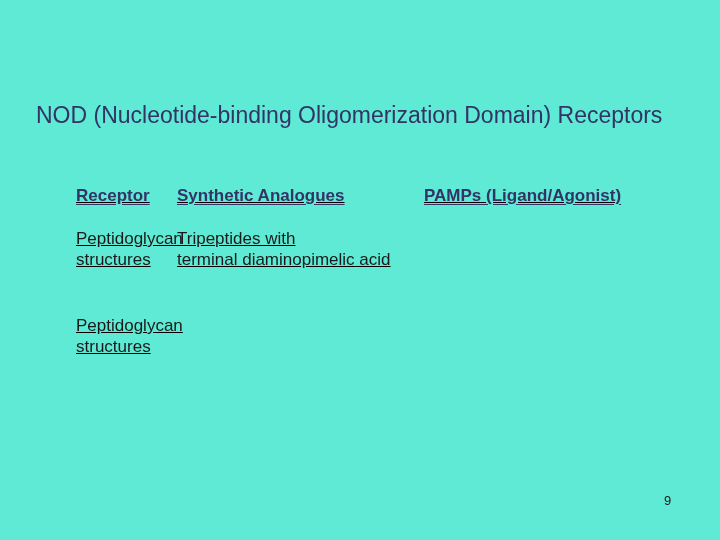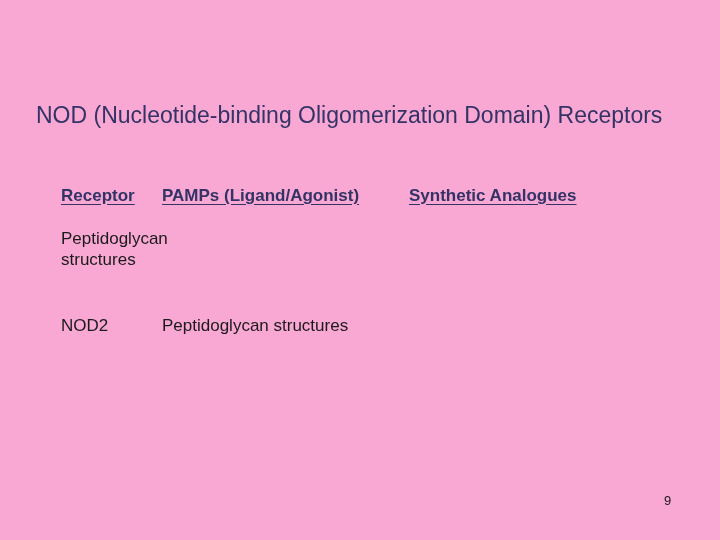--- a/index.html
+++ b/index.html
@@ -10,44 +10,45 @@
     width: 720px;
     height: 540px;
     background: #fffffe;
     position: relative;
     overflow: hidden;
     font-family: "Liberation Sans", sans-serif;
   }
   .slide {
     position: absolute;
     inset: 0;
-    background: #f9a8d4;
+    background: #5eead4;
     padding-left: 24px;
   }
   .slide-title {
     position: absolute;
     left: 36px;
     top: 101px;
     font-size: 23px;
     line-height: 28px;
     color: #333366;
     white-space: nowrap;
   }
   .nod-table {
     position: absolute;
     left: 61px;
     top: 0;
     width: 640px;
   }
   .t-row {
     position: absolute;
-    left: 0;
+    left: 15px;
     width: 640px;
     display: grid;
     grid-template-columns: 101px 247px 292px;
+    text-decoration: underline;
   }
   .t-row.header-row  { top: 185px; }
   .t-row.body-row-1  { top: 228px; }
   .t-row.body-row-2  { top: 315px; }
   .t-cell {
     font-size: 17px;
     line-height: 21px;
     color: #1a1a1a;
     white-space: pre-line;
   }
@@ -71,30 +72,31 @@
 <body>
 
 <div class="slide">
 
   <div class="slide-title">NOD (Nucleotide-binding Oligomerization Domain) Receptors</div>
 
   <div class="nod-table">
 
     <div class="t-row header-row">
       <div class="t-cell">Receptor</div>
+      <div class="t-cell">Synthetic Analogues</div>
       <div class="t-cell">PAMPs (Ligand/Agonist)</div>
-      <div class="t-cell">Synthetic Analogues</div>
     </div>
 
     <div class="t-row body-row-1">
       <div class="t-cell">Peptidoglycan structures</div>
+      <div class="t-cell">Tripeptides with
+terminal diaminopimelic acid</div>
     </div>
 
     <div class="t-row body-row-2">
-      <div class="t-cell">NOD2</div>
       <div class="t-cell">Peptidoglycan structures</div>
     </div>
 
   </div>
 
   <div class="page-number">9</div>
 
 </div>
 
 </body></html>

